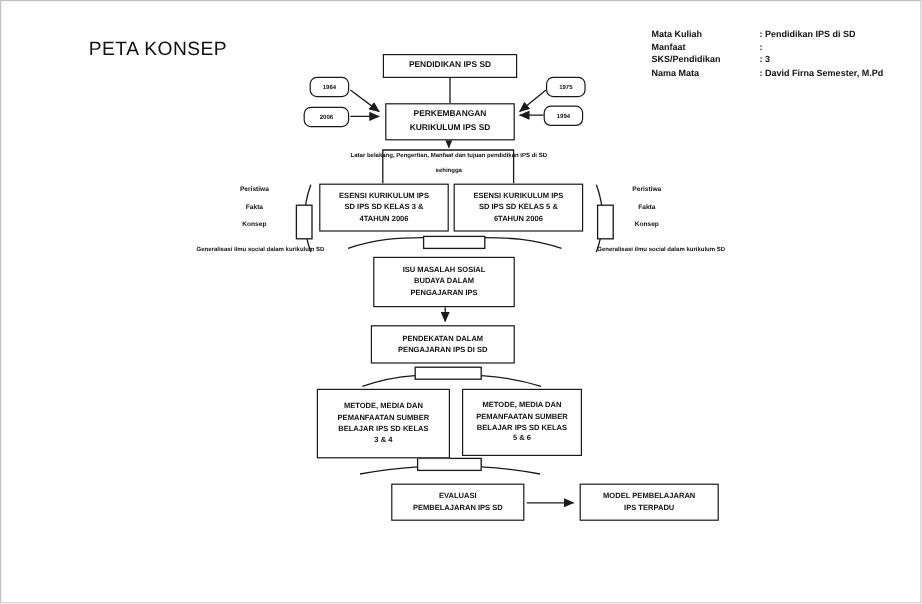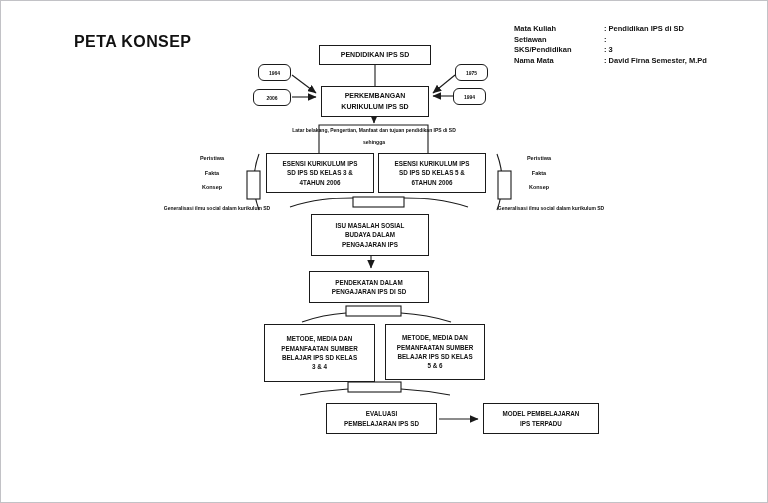--- a/index.html
+++ b/index.html
@@ -5,25 +5,25 @@
   * { margin:0; padding:0; box-sizing:border-box; }
   html,body { background:#ffffff; }
   #slide {
     position:relative; width:768px; height:503px;
     background:#ffffff; border:1px solid #c2c2c6;
     font-family:"Liberation Sans", sans-serif; color:#111;
     overflow:hidden;
   }
   .title {
     position:absolute; left:73px; top:32px;
-    font-size:16px; font-weight:bold; letter-spacing:0.4px;
+    font-size:16px; font-weight:normal; letter-spacing:0.4px;
   }
   .meta { position:absolute; left:513px; top:23px; font-size:7.5px; font-weight:bold; line-height:10.6px; }
   .meta-row { display:flex; }
-  .meta-label { width:90px; }
+  .meta-label { width:90px;margin-left:29px; }
   .meta-value { white-space:pre;text-align:center; }
   .box {
     position:absolute; border:1.6px solid #1a1a1a; background:#fff;
     display:flex; align-items:center; justify-content:center;
     text-align:center; font-weight:bold; white-space:pre-line;
     line-height:1.5; padding:1px;
   }
   .ybox {
     position:absolute; border:1.2px solid #1a1a1a; border-radius:6px; background:#fff;
     display:flex; align-items:center; justify-content:center;
@@ -42,21 +42,21 @@
 <div id="slide">
 
   <div class="title">PETA KONSEP</div>
 
   <div class="meta">
     <div class="meta-row">
       <span class="meta-label">Mata Kuliah</span>
       <span class="meta-value">: Pendidikan IPS di SD</span>
     </div>
     <div class="meta-row">
-      <span class="meta-label">Setiawan</span>
+      <span class="meta-label">Manfaat</span>
       <span class="meta-value">:</span>
     </div>
     <div class="meta-row">
       <span class="meta-label">SKS/Pendidikan</span>
       <span class="meta-value">: 3</span>
     </div>
     <div class="meta-row">
       <span class="meta-label">Nama Mata</span>
       <span class="meta-value">: David Firna Semester, M.Pd</span>
     </div>

